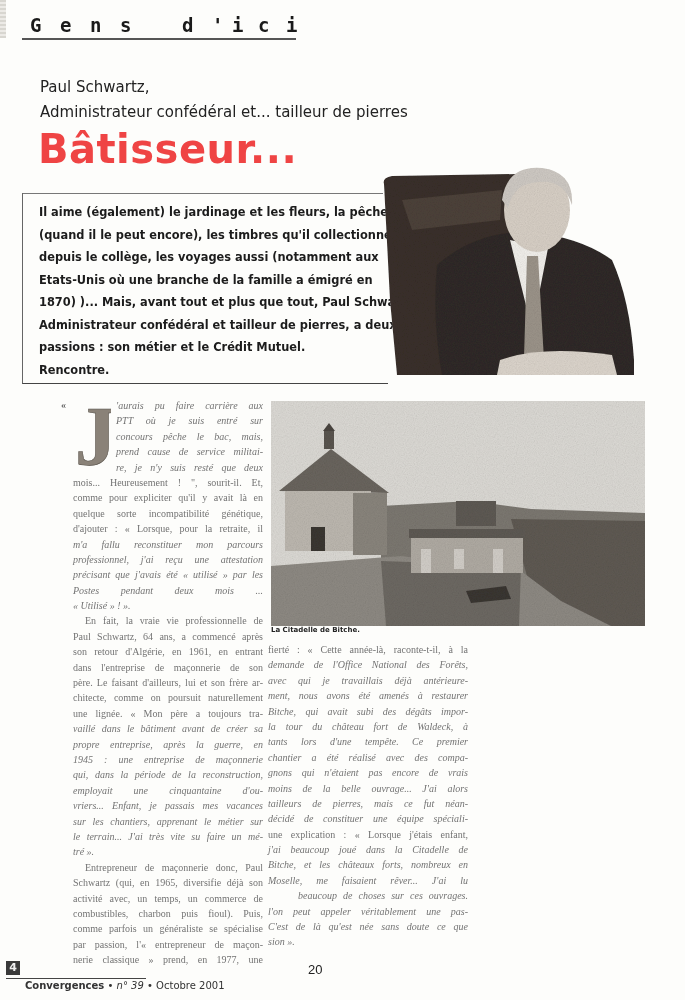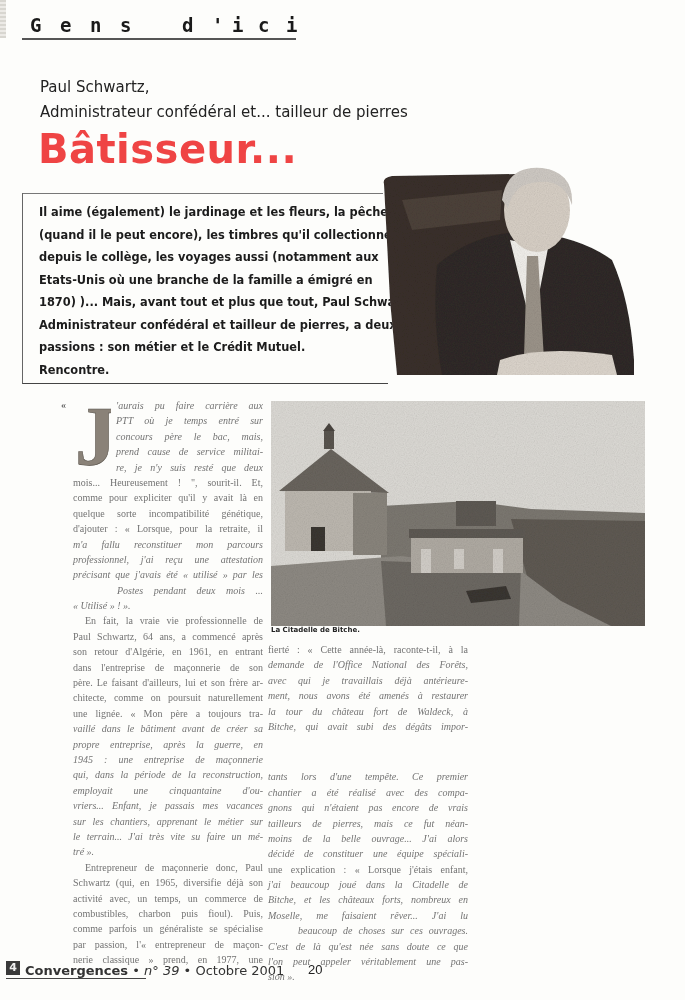--- a/index.html
+++ b/index.html
@@ -66,22 +66,22 @@
   }
   .footer {
     position: absolute; left: 6px; top: 960px; width: 140px; height: 18px;
     border-bottom: 1.5px solid #444;
   }
   .footer-badge {
     position: absolute; left: 0; top: 1px; width: 14px; height: 14px; background: #3a3a3a; color: #eee;
     font-family: "DejaVu Sans", sans-serif; font-weight: bold; font-size: 11px; text-align: center; line-height: 14px;
   }
   .footer-text {
-    position: absolute; left: 19px; top: 3px; white-space: nowrap;
-    font-family: "DejaVu Sans", sans-serif; font-size: 13px; color: #333;
+    position: absolute; left: 19px; top: 20px; white-space: nowrap;
+    font-family: "DejaVu Sans", sans-serif; font-size: 10px; color: #333;
   }
   .footer-text b { font-weight: bold; }
   .page-number {
     position: absolute; left: 308px; top: 962px;
     font-family: "Liberation Sans", sans-serif; font-size: 13px; color: #222;
   }
 </style>
 </head>
 <body>
 
@@ -143,32 +143,32 @@
   </g>
 </svg>
 
 <span class="open-quote">«</span>
 <svg class="dropcap" viewBox="0 0 38 70">
   <text x="2" y="64" font-family="Liberation Serif, serif" font-size="84" font-weight="bold" fill="#8a8278" stroke="#5a544c" stroke-width="0.6">J</text>
 </svg>
 
 <div class="col col-left" id="col-left">
     <span class="ln" style="padding-left: 43px; font-style: italic;">'aurais pu faire carrière aux</span>
-    <span class="ln" style="padding-left: 43px; font-style: italic;">PTT où je temps entré sur</span>
-    <span class="ln" style="padding-left: 43px; font-style: italic;">concours père le bac, mais,</span>
+    <span class="ln" style="padding-left: 43px; font-style: italic;">PTT où je suis entré sur</span>
+    <span class="ln" style="padding-left: 43px; font-style: italic;">concours pêche le bac, mais,</span>
     <span class="ln" style="padding-left: 43px; font-style: italic;">prend cause de service militai-</span>
     <span class="ln" style="padding-left: 43px; font-style: italic;">re, je n'y suis resté que deux</span>
     <span class="ln">mois... Heureusement ! ", sourit-il. Et,</span>
     <span class="ln">comme pour expliciter qu'il y avait là en</span>
     <span class="ln">quelque sorte incompatibilité génétique,</span>
     <span class="ln">d'ajouter : « Lorsque, pour la retraite, il</span>
     <span class="ln" style="font-style: italic;">m'a fallu reconstituer mon parcours</span>
     <span class="ln" style="font-style: italic;">professionnel, j'ai reçu une attestation</span>
     <span class="ln" style="font-style: italic;">précisant que j'avais été « utilisé » par les</span>
-    <span class="ln" style="font-style: italic; margin-left: 44px;">Postes pendant deux mois ...</span>
+    <span class="ln" style="font-style: italic;">Postes pendant deux mois ...</span>
     <span class="ln last" style="font-style: italic;">« Utilisé » ! ».</span>
     <span class="ln ind">En fait, la vraie vie professionnelle de</span>
     <span class="ln">Paul Schwartz, 64 ans, a commencé après</span>
     <span class="ln">son retour d'Algérie, en 1961, en entrant</span>
     <span class="ln">dans l'entreprise de maçonnerie de son</span>
     <span class="ln">père. Le faisant d'ailleurs, lui et son frère ar-</span>
     <span class="ln">chitecte, comme on poursuit naturellement</span>
     <span class="ln">une lignée. « Mon père a toujours tra-</span>
     <span class="ln" style="font-style: italic;">vaillé dans le bâtiment avant de créer sa</span>
     <span class="ln" style="font-style: italic;">propre entreprise, après la guerre, en</span>
@@ -210,35 +210,35 @@
     <path d="M195 190 L235 185 L240 198 L200 202 Z" fill="#3a3632"></path>
   </g>
 </svg>
 <div class="caption">La Citadelle de Bitche.</div>
 
 <div class="col col-right" id="col-right">
     <span class="ln">fierté : « Cette année-là, raconte-t-il, à la</span>
     <span class="ln" style="font-style: italic;">demande de l'Office National des Forêts,</span>
     <span class="ln" style="font-style: italic;">avec qui je travaillais déjà antérieure-</span>
     <span class="ln" style="font-style: italic;">ment, nous avons été amenés à restaurer</span>
+    <span class="ln" style="font-style: italic;">Bitche, qui avait subi des dégâts impor-</span>
     <span class="ln" style="font-style: italic;">la tour du château fort de Waldeck, à</span>
-    <span class="ln" style="font-style: italic;">Bitche, qui avait subi des dégâts impor-</span>
-    <span class="ln" style="font-style: italic; margin-top: 35px;">tants lors d'une tempête. Ce premier</span>
+    <span class="ln" style="font-style: italic;">tants lors d'une tempête. Ce premier</span>
     <span class="ln" style="font-style: italic;">chantier a été réalisé avec des compa-</span>
     <span class="ln" style="font-style: italic;">gnons qui n'étaient pas encore de vrais</span>
+    <span class="ln" style="font-style: italic;">moins de la belle ouvrage... J'ai alors</span>
     <span class="ln" style="font-style: italic;">tailleurs de pierres, mais ce fut néan-</span>
-    <span class="ln" style="font-style: italic;">moins de la belle ouvrage... J'ai alors</span>
     <span class="ln" style="font-style: italic;">décidé de constituer une équipe spéciali-</span>
     <span class="ln">une explication : « Lorsque j'étais enfant,</span>
     <span class="ln" style="font-style: italic;">j'ai beaucoup joué dans la Citadelle de</span>
     <span class="ln" style="font-style: italic;">Bitche, et les châteaux forts, nombreux en</span>
     <span class="ln" style="font-style: italic;">Moselle, me faisaient rêver... J'ai lu</span>
     <span class="ln" style="font-style: italic; margin-left: 30px;">beaucoup de choses sur ces ouvrages.</span>
+    <span class="ln" style="font-style: italic;">l'on peut appeler véritablement une pas-</span>
     <span class="ln" style="font-style: italic;">C'est de là qu'est née sans doute ce que</span>
-    <span class="ln" style="font-style: italic;">l'on peut appeler véritablement une pas-</span>
     <span class="ln last" style="font-style: italic;">sion ».</span>
   </div>
 
 <div class="footer">
   <div class="footer-badge">4</div>
   <div class="footer-text">
     <b>Convergences</b>
     <span>•</span>
     <i>n° 39</i>
     <span>•</span>

